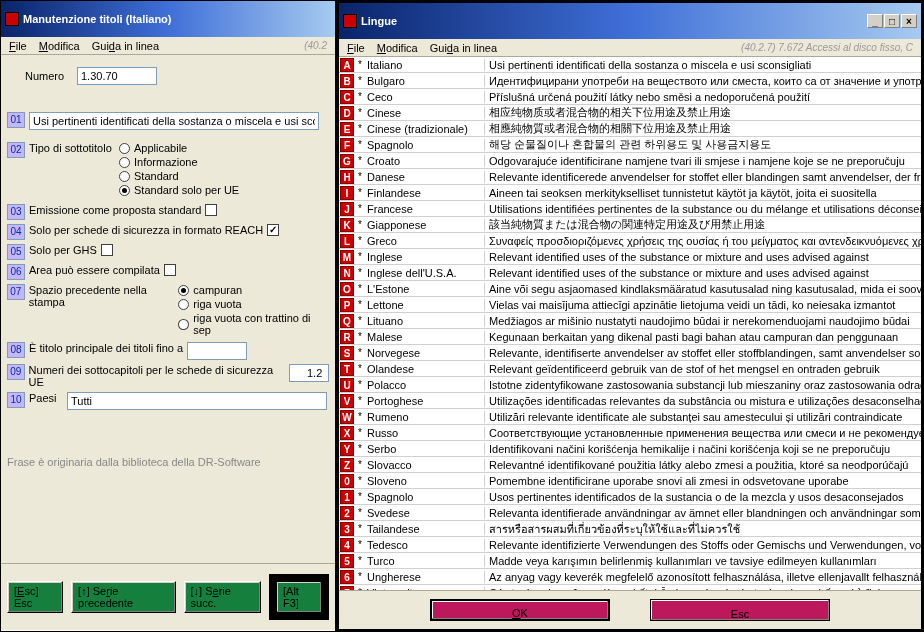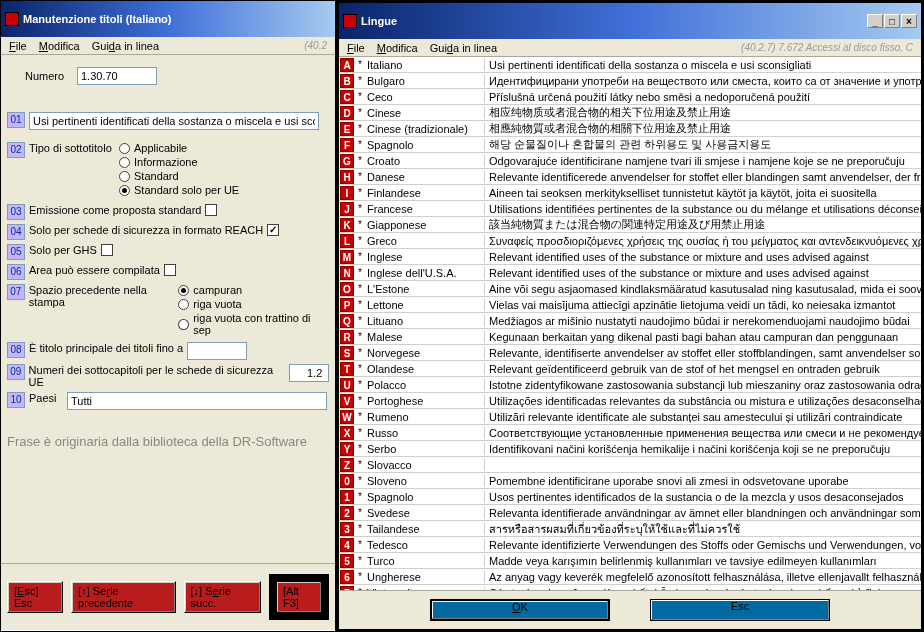--- a/index.html
+++ b/index.html
@@ -24,34 +24,34 @@
 .field-row { display: flex; align-items: flex-start; margin-bottom: 4px; gap: 4px; }
 .field-num { width: 18px; height: 16px; border: 1px solid #7f9db9; background: #c4b5fd; text-align: center; font-size: 10px; line-height: 14px; color: #003399; }
 .field-input { border: 1px solid #7f9db9; height: 18px; padding: 0 3px; background: #fff; }
 .full-input { width: 290px; }
 .radio-group { display: flex; flex-direction: column; gap: 2px; margin-left: 0; }
 .radio-line { display: flex; align-items: center; gap: 4px; }
 .radio-circle { width: 11px; height: 11px; border: 1px solid #404040; border-radius: 50%; background: #fff; display: flex; align-items: center; justify-content: center; }
 .radio-circle.sel::after { content: ''; width: 5px; height: 5px; background: #000; border-radius: 50%; }
 .checkbox-box { width: 12px; height: 12px; border: 1px solid #404040; background: #fff; display: inline-flex; align-items: center; justify-content: center; font-size: 10px; line-height: 10px; }
 .checkbox-box.sel::after { content: '✓'; font-size: 10px; color: #000; font-weight: bold; }
-.origin-note { color: #888; font-size: 13px; margin-top: 24px; }
+.origin-note { color: #888; font-size: 11px; margin-top: 46px; }
 .bottom-buttons { border-top: 1px solid #aca899; border-bottom: 1px solid #fff; padding: 10px 6px; display: flex; gap: 8px; align-items: center; }
-.btn { border: 1px solid #000; border-top-color: #fff; border-left-color: #fff; background: #b91c1c; padding: 3px 6px; box-shadow: inset -1px -1px 0 #808080, inset 1px 1px 0 #d4d0c8; }
+.btn { border: 1px solid #000; border-top-color: #fff; border-left-color: #fff; background: #15803d; padding: 3px 6px; box-shadow: inset -1px -1px 0 #808080, inset 1px 1px 0 #d4d0c8; }
 .btn u { text-decoration: underline; }
 .btn.red { border: 8px solid #000000; }
 
 .lang-area { flex: 1; overflow: auto; background: #fff; }
 .lang-row { display: flex; align-items: center; height: 16px; border-bottom: 1px solid #d0d0d0; }
 .lang-letter { width: 14px; height: 14px; background: #c00; color: #fff; text-align: center; font-weight: bold; font-size: 10px; line-height: 14px; margin: 1px; border: 1px solid #800; flex-shrink: 0; }
 .lang-star { width: 10px; text-align: center; color: #000; flex-shrink: 0; font-size: 10px; }
 .lang-name { width: 120px; padding-left: 2px; border-right: 1px solid #d0d0d0; flex-shrink: 0; overflow: hidden; white-space: nowrap; }
 .lang-text { flex: 1; padding-left: 4px; overflow: hidden; white-space: nowrap; text-overflow: clip; }
 .right-buttons { border-top: 1px solid #aca899; padding: 8px 0; display: flex; justify-content: center; gap: 40px; background: #ece9d8; }
-.right-btn { width: 180px; height: 22px; border: 1px solid #000; background: #0369a1; box-shadow: inset -1px -1px 0 #808080, inset 1px 1px 0 #fff; display: flex; align-items: flex-start; justify-content: center; }
+.right-btn { width: 180px; height: 22px; border: 1px solid #000; background: #be185d; box-shadow: inset -1px -1px 0 #808080, inset 1px 1px 0 #fff; display: flex; align-items: flex-end; justify-content: center; }
 .right-btn u { text-decoration: underline; }
 .right-btn.def { border: 2px solid #000; }
 </style>
 </head>
 <body>
 
 <div class="container">
 
   <div class="left-pane">
     <div class="titlebar">
@@ -332,20 +332,21 @@
         <div class="lang-row">
           <span class="lang-letter">Y</span>
           <span class="lang-star">*</span>
           <span class="lang-name">Serbo</span>
           <span class="lang-text">Identifikovani načini korišćenja hemikalije i načini korišćenja koji se ne preporučuju</span>
         </div>
         <div class="lang-row">
           <span class="lang-letter">Z</span>
           <span class="lang-star">*</span>
           <span class="lang-name">Slovacco</span>
+          <span class="lang-text">Relevantné identifikované použitia látky alebo zmesi a použitia, ktoré sa neodporúčajú</span>
         </div>
         <div class="lang-row">
           <span class="lang-letter">0</span>
           <span class="lang-star">*</span>
           <span class="lang-name">Sloveno</span>
           <span class="lang-text">Pomembne identificirane uporabe snovi ali zmesi in odsvetovane uporabe</span>
         </div>
         <div class="lang-row">
           <span class="lang-letter">1</span>
           <span class="lang-star">*</span>

